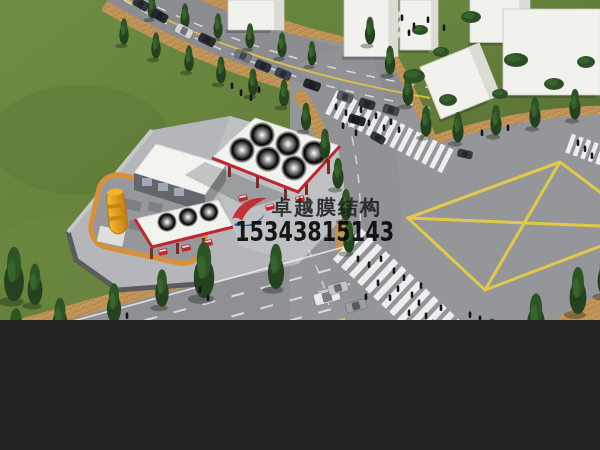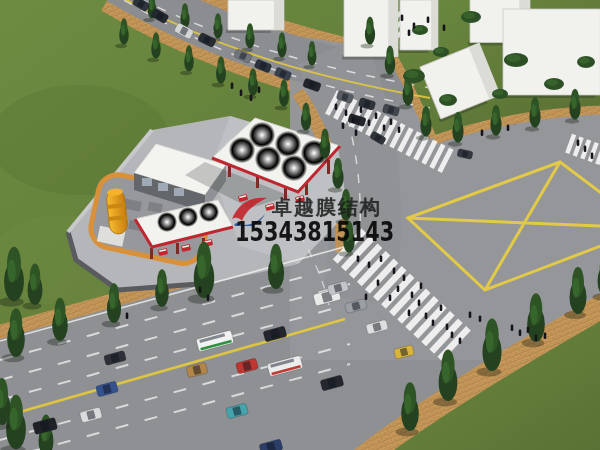--- a/index.html
+++ b/index.html
@@ -1,16 +1,16 @@
 <!DOCTYPE html>
 <html><head>
 <meta charset="utf-8">
 <style>
   html,body{margin:0;padding:0;background:#222;}
-  #stage{position:relative;width:600px;height:450px;overflow:hidden;
+  #stage{position:relative;width:600px;height:320px;overflow:hidden;
          font-family:"DejaVu Sans","Liberation Sans",sans-serif;background:#60803a;}
   #scene-svg{position:absolute;left:0;top:0;}
   .wm{position:absolute;left:228px;top:192px;display:flex;align-items:flex-start;z-index:5;pointer-events:none;}
   .wm-logo{width:42px;height:34px;margin-right:2px;opacity:.88;}
   .wm-company{font-size:20px;font-weight:bold;color:rgba(32,34,32,.85);
               letter-spacing:2px;line-height:30px;text-shadow:0 0 1px rgba(0,0,0,.25);}
   .wm-phone{position:absolute;left:235px;top:217px;z-index:5;font-size:26px;font-weight:bold;
             color:rgba(8,8,8,.92);letter-spacing:0px;transform:scaleX(.8);transform-origin:0 0;pointer-events:none;}
 </style>
 </head>

